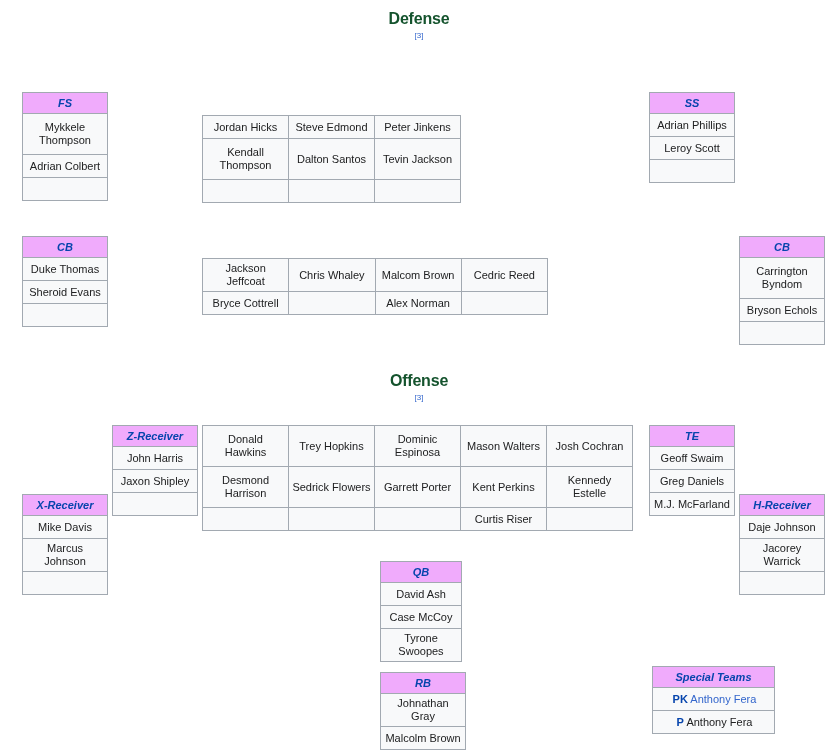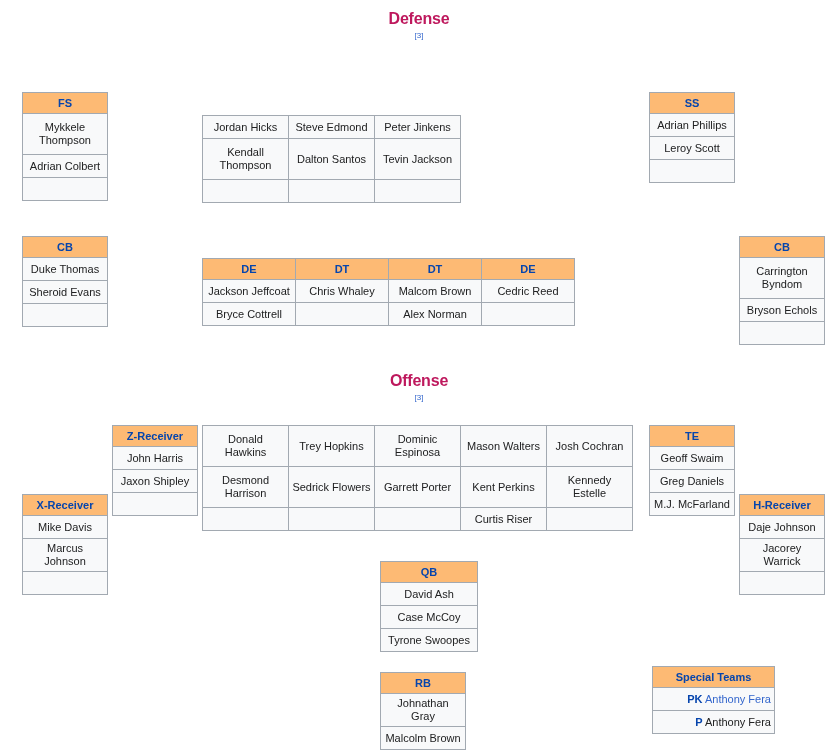--- a/index.html
+++ b/index.html
@@ -20,21 +20,21 @@
   
   .section-heading {
     position: absolute;
     width: 100%;
     left: 0;
     text-align: center;
   }
   .section-heading .title {
     font-size: 16px;
     font-weight: bold;
-    color: #be185d;
+    color: #14532d;
     letter-spacing: -0.2px;
     line-height: 18px;
   }
   .section-heading .ref {
     font-size: 8px;
     color: #3366cc;
     line-height: 12px;
     margin-top: 2px;
   }
 
@@ -51,44 +51,45 @@
     font-size: 11px;
     font-weight: normal;
     text-align: center;
     vertical-align: middle;
     line-height: 13px;
     padding: 3px 3px;
     background: #f8f9fa;
     color: #202122;
   }
   .dc-table th {
-    background: #fdba74;
+    background: #f0abfc;
     font-weight: bold;
     color: #0645ad;
     height: 14px;
+    font-style: italic;
   }
   .dc-table td {
     height: 16px;
   }
   .dc-table td.two-line {
     height: 34px;
   }
   .dc-table td.empty {
     height: 16px;
   }
   .lnk {
     color: #3366cc;
   }
   .plain {
     color: #202122;
   }
 
   
   .st-table td {
-    text-align: right;
+    text-align: center;
     padding-left: 5px;
   }
   .st-table .pos {
     font-weight: bold;
     color: #0645ad;
   }
 </style>
 </head>
 <body>
 
@@ -180,26 +181,20 @@
     <td>Bryson Echols</td>
   </tr>
   <tr>
     <td class="empty"></td>
   </tr>
 </tbody>
   </table>
 
 <table class="dc-table" style="left:202px; top:258px; width:346px;">
   <tbody>
-      <tr>
-    <th style="width:86px;">DE</th>
-    <th style="width:86px;">DT</th>
-    <th style="width:86px;">DT</th>
-    <th style="width:86px;">DE</th>
-  </tr>
   <tr>
     <td class="lnk">Jackson Jeffcoat</td>
     <td>Chris Whaley</td>
     <td class="lnk">Malcom Brown</td>
     <td class="lnk">Cedric Reed</td>
   </tr>
   <tr>
     <td>Bryce Cottrell</td>
     <td class="empty"></td>
     <td>Alex Norman</td>
@@ -300,21 +295,21 @@
   </tr>
   <tr>
     <td>Jacorey Warrick</td>
   </tr>
   <tr>
     <td class="empty"></td>
   </tr>
 </tbody>
   </table>
 
-<table class="dc-table" style="left:380px; top:561px; width:98px;padding-left:24px;">
+<table class="dc-table" style="left:380px; top:561px; width:82px;padding-left:24px;">
   <tbody>
       <tr>
     <th>QB</th>
   </tr>
   <tr>
     <td class="lnk">David Ash</td>
   </tr>
   <tr>
     <td class="lnk">Case McCoy</td>
   </tr>

